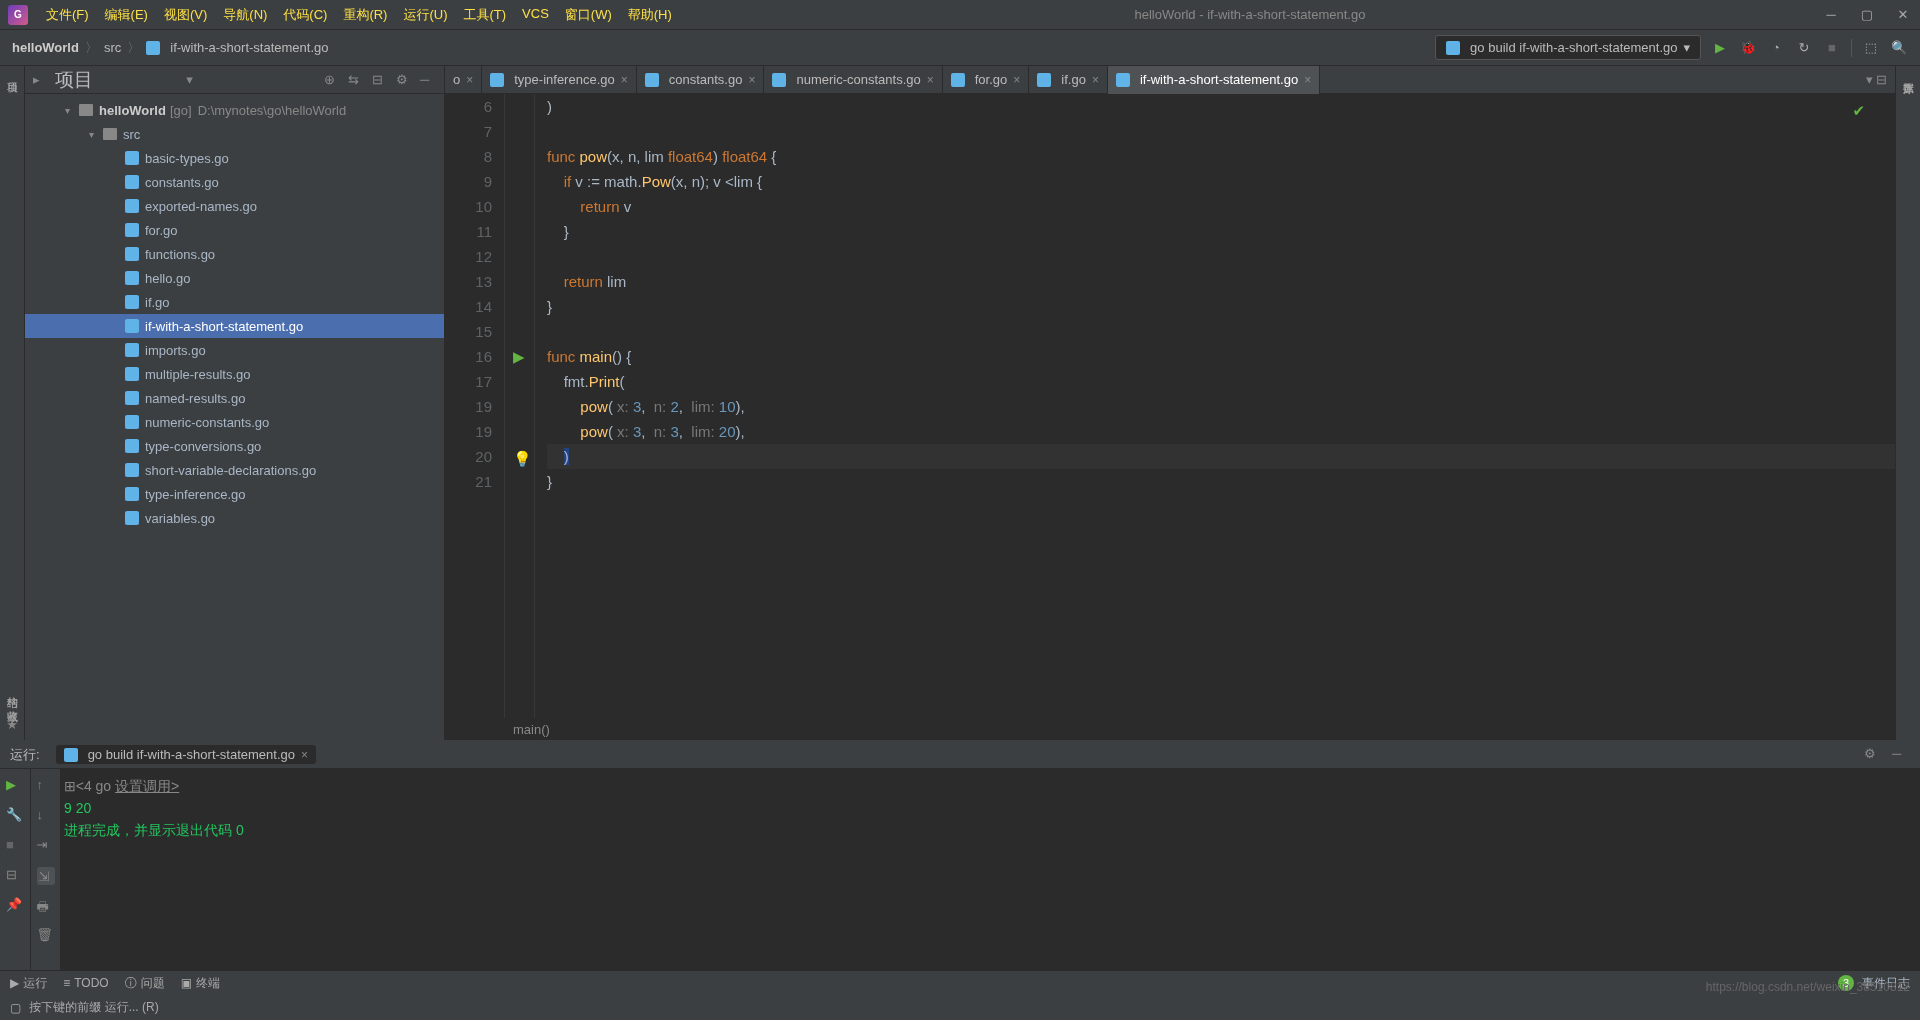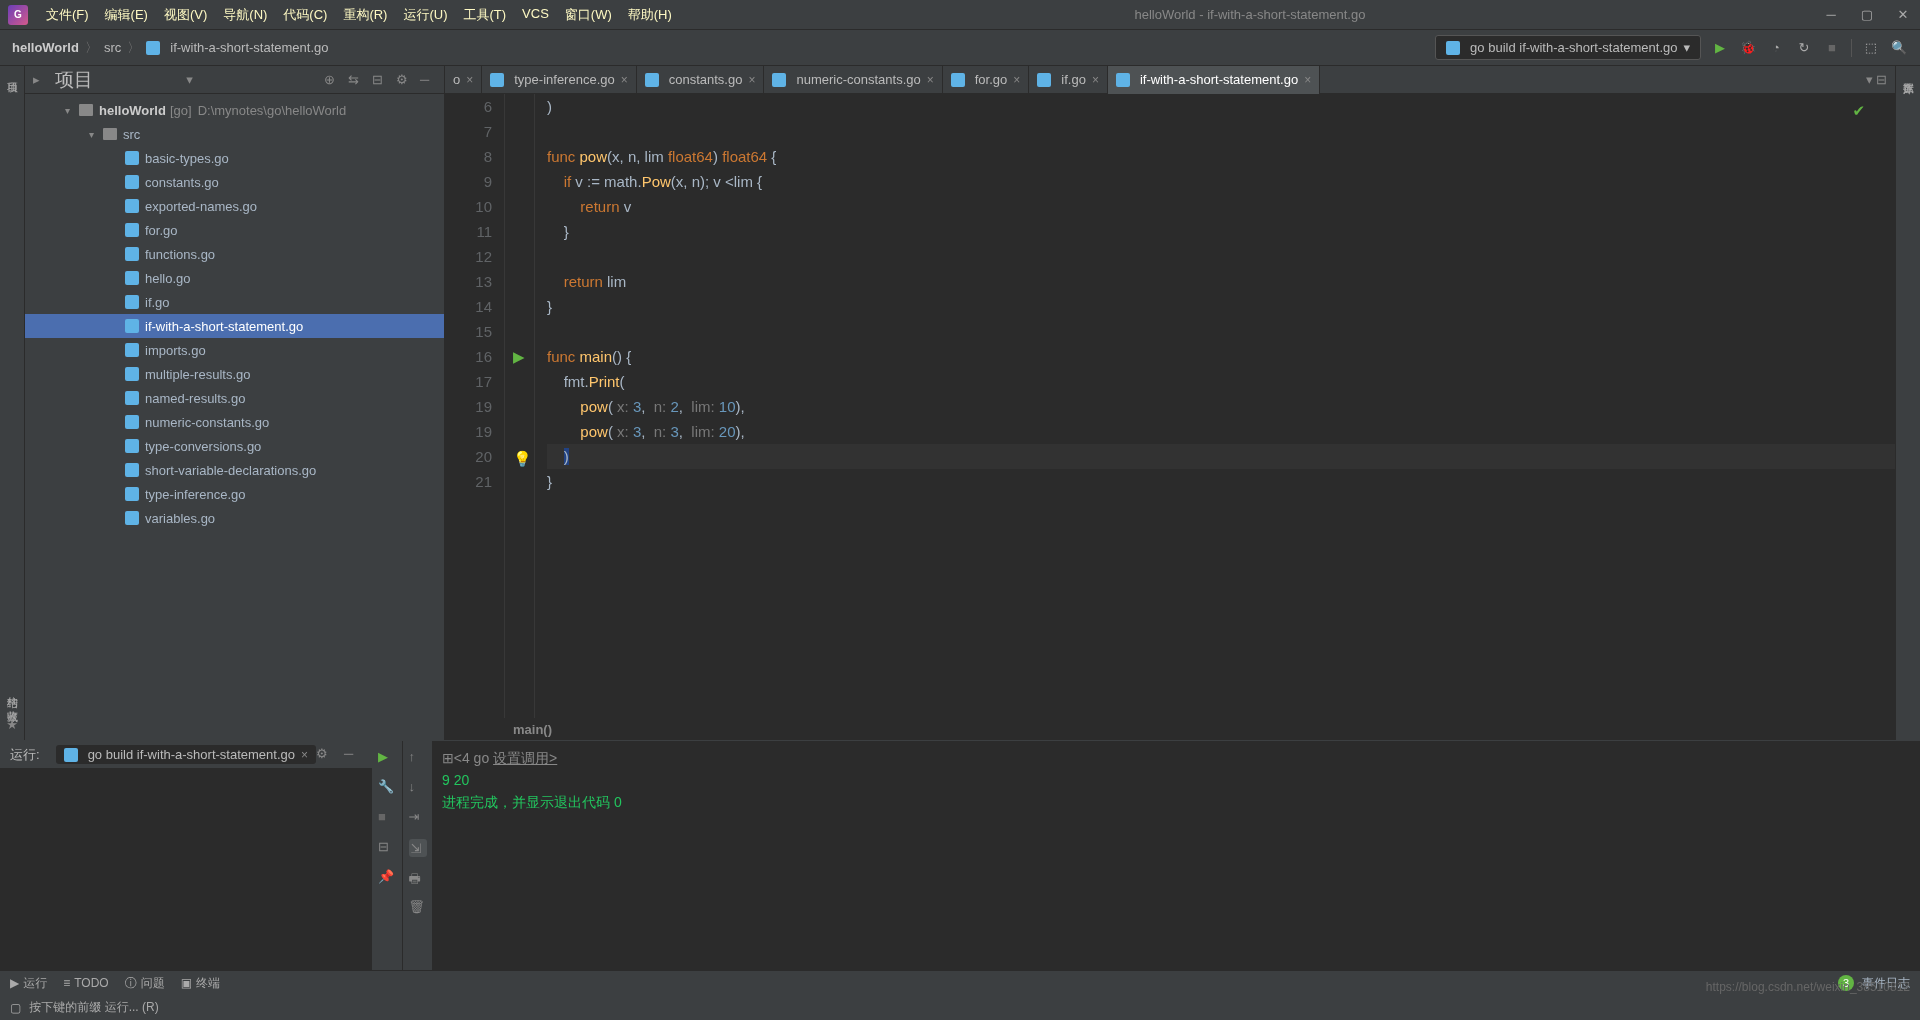--- a/index.html
+++ b/index.html
@@ -1,20 +1,20 @@
 <!DOCTYPE html>
 <html><head>
 <meta charset="utf-8">
 <style>
 * { margin: 0; padding: 0; box-sizing: border-box; font-family: "Segoe UI", "Microsoft YaHei", sans-serif; }
 body { background: #2b2b2b; color: #a9b7c6; font-size: 13px; overflow: hidden; width: 1920px; height: 1020px; display: flex; flex-direction: column; }
 .title-bar { background: #3c3f41; height: 30px; display: flex; align-items: center; padding: 0 8px; border-bottom: 1px solid #2b2b2b; }
 .app-icon { width: 20px; height: 20px; background: linear-gradient(135deg, #6b3eb8 0%, #d45a8c 100%); border-radius: 3px; margin-right: 12px; display: flex; align-items: center; justify-content: center; font-size: 10px; color: #fff; font-weight: bold; }
 .menu-items { display: flex; gap: 4px; }
-.menu-item { padding: 2px 6px; color: #fef9c3; cursor: pointer; font-size: 13px; }
+.menu-item { padding: 2px 6px; color: #fde047; cursor: pointer; font-size: 13px; }
 .title-center { flex: 1; text-align: center; color: #888; font-size: 13px; }
 .window-controls { display: flex; gap: 18px; align-items: center; }
 .win-ctrl { width: 18px; height: 18px; display: flex; align-items: center; justify-content: center; color: #aaa; cursor: pointer; }
 .nav-bar { background: #3c3f41; height: 36px; display: flex; align-items: center; padding: 0 12px; border-bottom: 1px solid #2b2b2b; }
 .breadcrumb { display: flex; align-items: center; gap: 6px; font-size: 13px; }
 .bc-item { color: #bbb; }
 .bc-item.bold { font-weight: bold; color: #ccc; }
 .bc-sep { color: #777; }
 .go-icon { width: 14px; height: 14px; background: #5fb3e6; border-radius: 2px; display: inline-block; margin-right: 4px; vertical-align: middle; }
 .nav-right { margin-left: auto; display: flex; align-items: center; gap: 10px; }
@@ -54,33 +54,33 @@
 .gutter-extra { width: 30px; background: #2b2b2b; border-right: 1px solid #383838; position: relative; }
 .run-gutter { color: #62b543; position: absolute; left: 8px; }
 .bulb { position: absolute; color: #ffc66d; left: 8px; }
 .code-area { flex: 1; padding-left: 12px; position: relative; }
 .code-line { height: 25px; white-space: pre; }
 .kw { color: #cc7832; }
 .fn { color: #ffc66d; }
 .num { color: #6897bb; }
 .param-hint { color: #787878; }
 .highlight-line { background: #323232; }
-.breadcrumb-bar { height: 22px; padding-left: 68px; color: #888; font-size: 13px; display: flex; align-items: center; font-weight: bold; }
+.breadcrumb-bar { height: 22px; padding-left: 68px; color: #888; font-size: 13px; display: flex; align-items: center; }
 .right-bar { width: 25px; background: #3c3f41; border-left: 1px solid #2b2b2b; display: flex; flex-direction: column; align-items: center; padding-top: 8px; }
 .check-mark { color: #62b543; position: absolute; top: 4px; right: 30px; z-index: 5; }
-.bottom-panel { height: 230px; background: #2b2b2b; border-top: 1px solid #3c3f41; display: flex; }
+.bottom-panel { height: 230px; background: #2b2b2b; border-top: 1px solid #3c3f41; display: flex; flex-direction: column; }
 .bp-header { height: 28px; background: #3c3f41; display: flex; align-items: center; padding: 0 10px; border-bottom: 1px solid #2b2b2b; }
 .bp-title { color: #bbb; font-size: 13px; }
 .bp-tab { margin-left: 16px; display: flex; align-items: center; gap: 6px; font-size: 13px; color: #bbb; padding: 2px 8px; background: #2b2b2b; border-radius: 3px; }
 .bp-actions { margin-left: auto; display: flex; gap: 10px; }
 .bp-body { flex: 1; display: flex; }
 .bp-sidebar { width: 30px; background: #3c3f41; display: flex; flex-direction: column; align-items: center; padding-top: 8px; gap: 12px; }
 .bp-icon { width: 18px; height: 18px; color: #888; cursor: pointer; }
 .bp-sidebar2 { width: 30px; background: #3c3f41; display: flex; flex-direction: column; align-items: center; padding-top: 8px; gap: 12px; border-left: 1px solid #2b2b2b; }
-.console { flex: 1; padding: 6px 10px; font-family: Consolas, monospace; font-size: 14px; }
+.console { flex: 1; padding: 6px 4px; font-family: Consolas, monospace; font-size: 14px; }
 .console-line { line-height: 22px; color: #22c55e; }
 .console-header { color: #888; }
 .status-bar { height: 50px; background: #3c3f41; border-top: 1px solid #2b2b2b; display: flex; flex-direction: column; }
 .sb-row1 { height: 25px; display: flex; align-items: center; padding: 0 10px; gap: 16px; font-size: 12px; }
 .sb-btn { display: flex; align-items: center; gap: 4px; color: #aaa; cursor: pointer; }
 .sb-right { margin-left: auto; display: flex; align-items: center; gap: 8px; }
 .badge { background: #62b543; color: #fff; border-radius: 50%; width: 16px; height: 16px; display: flex; align-items: center; justify-content: center; font-size: 11px; }
 .sb-row2 { height: 25px; display: flex; align-items: center; padding: 0 10px; font-size: 12px; color: #aaa; }
 .watermark { position: absolute; right: 10px; bottom: 26px; color: #666; font-size: 12px; z-index: 100; }
 </style>

